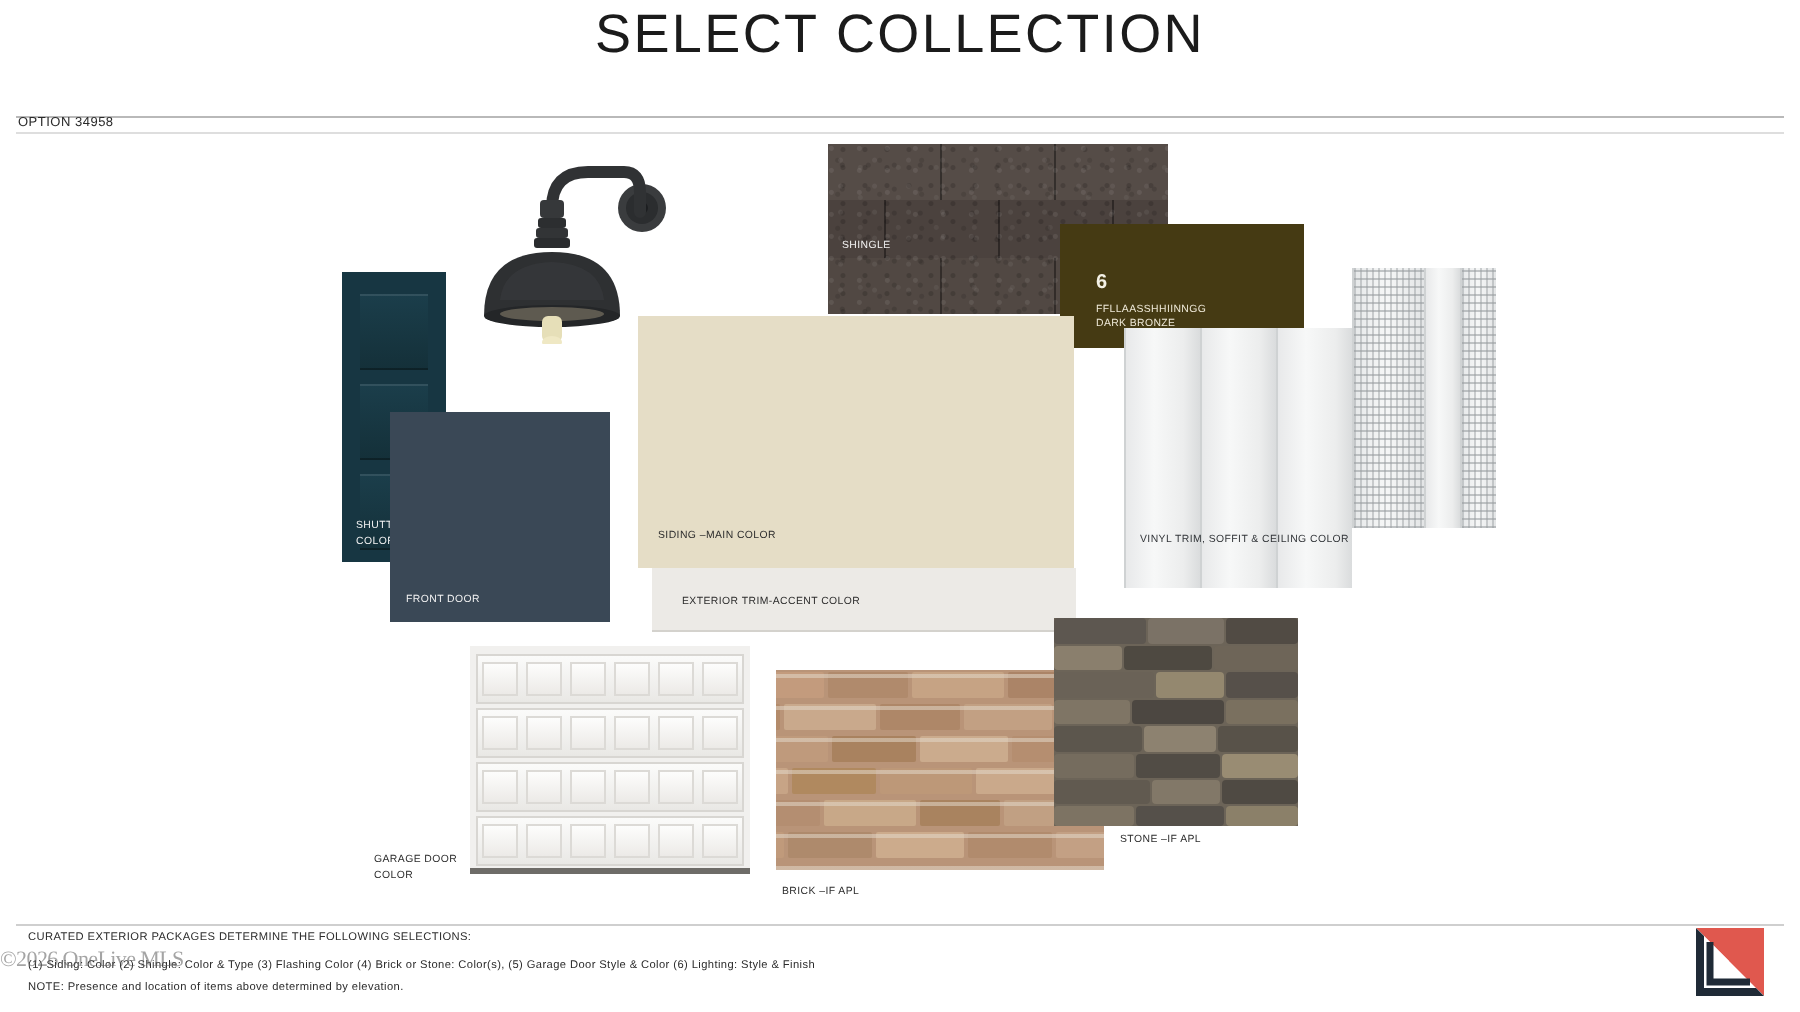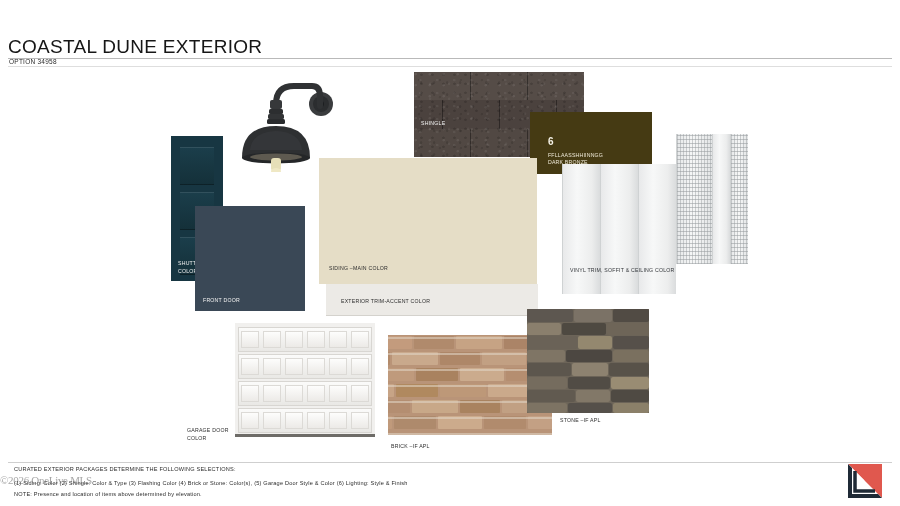--- a/index.html
+++ b/index.html
@@ -227,21 +227,21 @@
     letter-spacing: -0.3px; font-family: "Liberation Serif", serif;
     white-space: nowrap;
   }
   #brandlogo { position: absolute; left: 842px; top: 461px; width: 44px; height: 40px; }
 </style>
 </head>
 <body>
 
 <div id="board">
 
-  <div class="plan-title">COASTAL DUNE EXTERIOR</div>
+  <div class="collection-title">SELECT COLLECTION</div>
   <div class="rule-main"></div>
   <div class="option-code">OPTION 34958</div>
   <div class="rule-thin"></div>
 
   <div class="swatch" id="shingle">
     <div class="course c0"></div>
     <div class="course c1"></div>
     <div class="course c2"></div>
     <div class="tab" style="left:56px;top:0;height:28.4px"></div>
     <div class="tab" style="left:113px;top:0;height:28.4px"></div>

